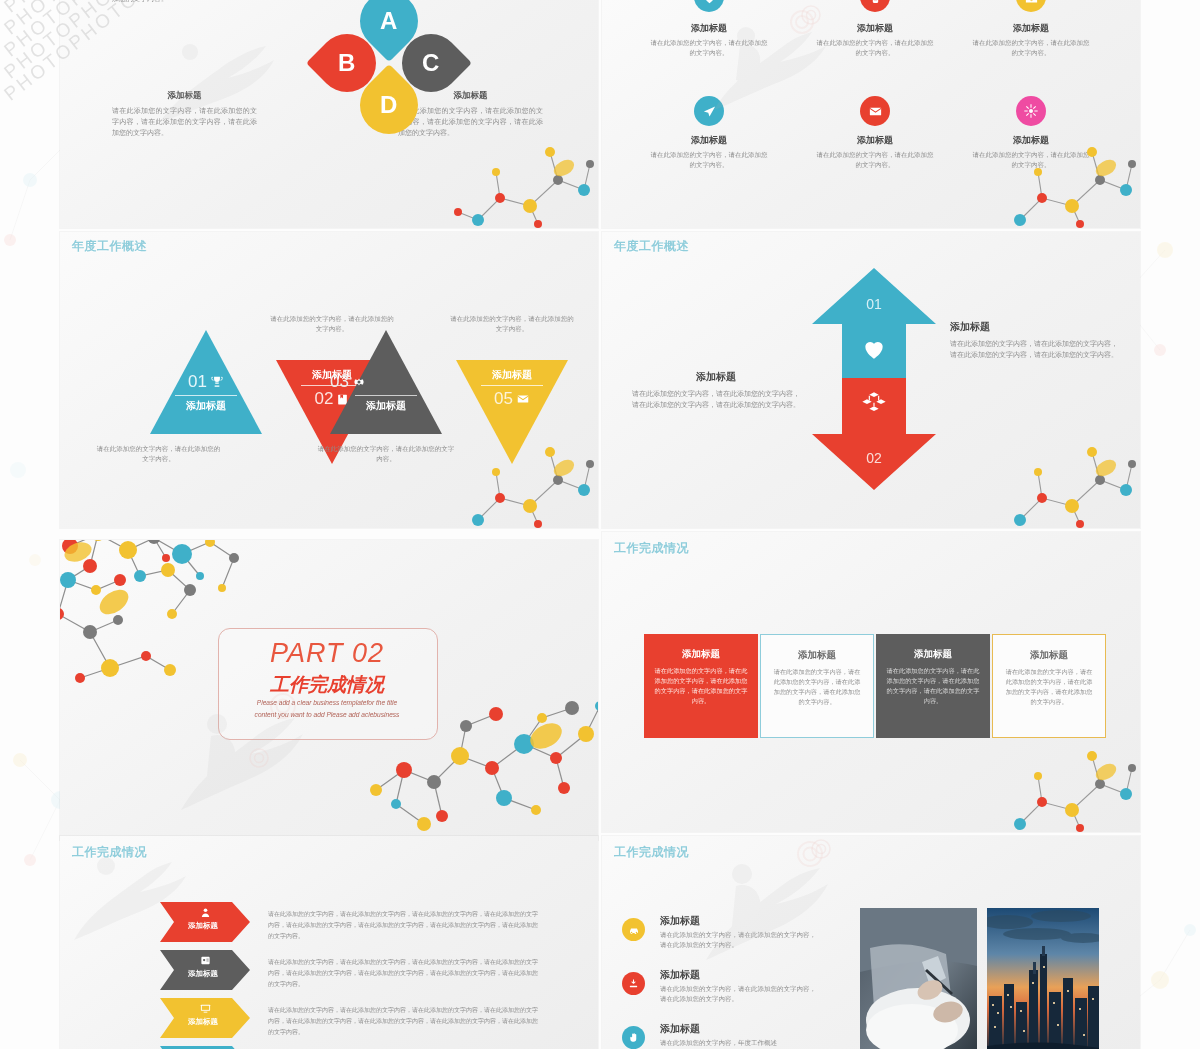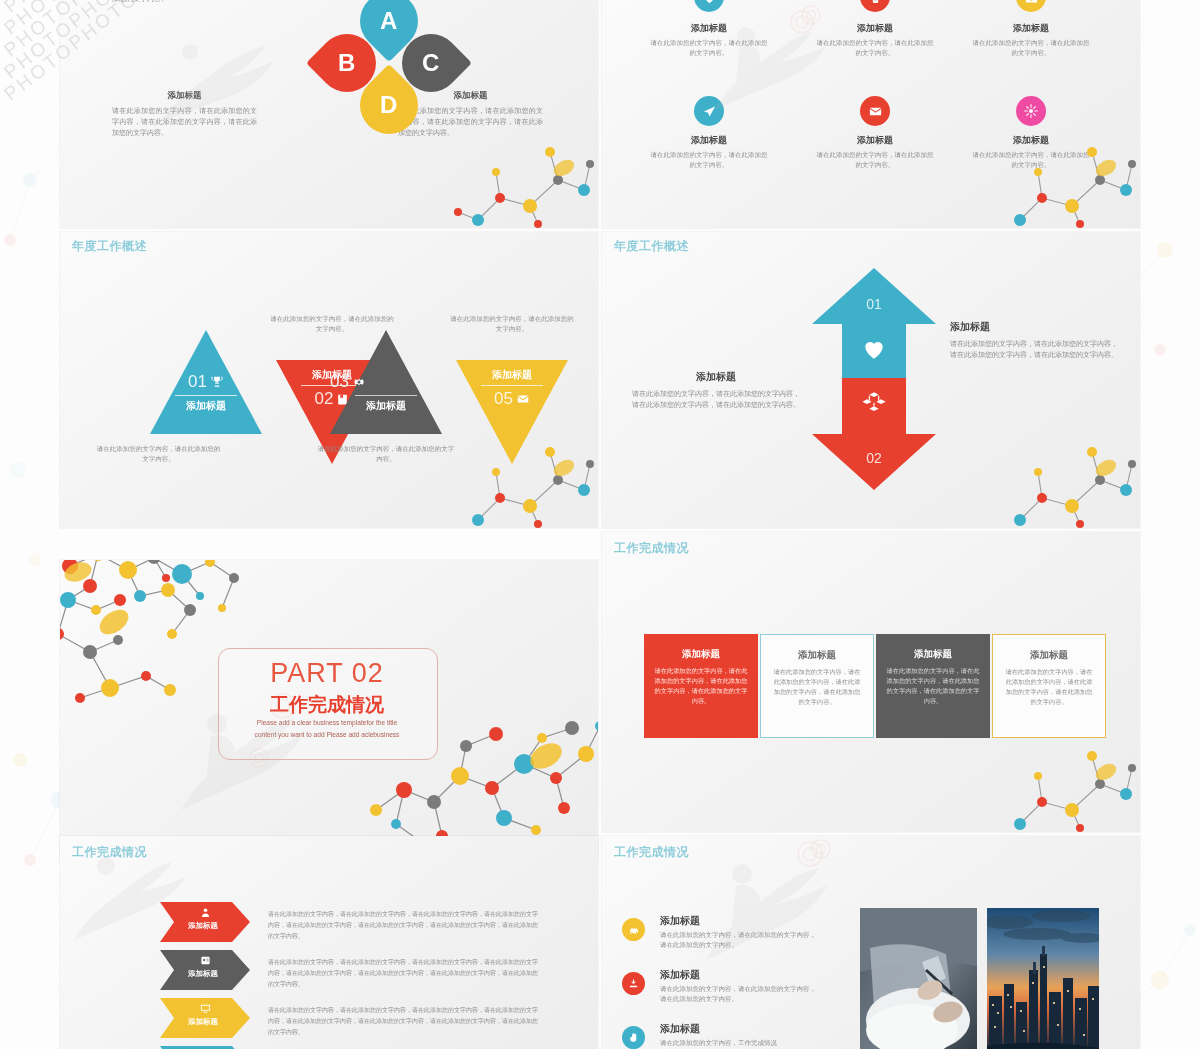--- a/index.html
+++ b/index.html
@@ -330,21 +330,21 @@
         <circle cx="120" cy="52" r="5" fill="#7b7b7b"></circle>
     <circle cx="146" cy="62" r="6" fill="#3fb0c9"></circle>
         <circle cx="58" cy="44" r="4" fill="#f2c230"></circle>
     <circle cx="100" cy="96" r="4" fill="#e8402f"></circle>
         <circle cx="112" cy="24" r="5" fill="#f2c230"></circle>
     <circle cx="152" cy="36" r="4" fill="#7b7b7b"></circle>
     <ellipse cx="126" cy="40" rx="11" ry="7" fill="#f2c230" opacity=".75" transform="rotate(-30 126 40)"></ellipse>
   </svg>
 </div>
 
-<div class="slide" style="left:0;top:560px;width:538px;height:300px;">
+<div class="slide" style="left:0;top:540px;width:538px;height:300px;font-style:italic;">
 
   <svg style="position:absolute;left:-10px;top:-12px;width:260px;height:190px;">
     <g stroke="#8f8f8f" stroke-width="1.2" fill="none">
       <path d="M20 18 L48 6 L78 22 L104 10 L132 26 L160 14"></path>
       <path d="M48 6 L40 38 L18 52 L8 86 L40 104 L60 140 L30 150"></path>
       <path d="M78 22 L90 48 L118 42 L140 62 L122 86"></path>
       <path d="M104 10 L116 30"></path>
           <path d="M132 26 L150 48"></path>
       <path d="M18 52 L46 62 L70 52"></path>
           <path d="M40 104 L68 92"></path>
@@ -527,21 +527,21 @@
   </div>
   <div class="cn" style="position:absolute;left:58px;top:132px;font-size:10px;font-weight:bold;color:#4a4a4a;">添加标题</div>
   <div class="body-txt cn blur" style="position:absolute;left:58px;top:148px;width:160px;font-size:6.5px;">请在此添加您的文字内容，请在此添加您的文字内容，请在此添加您的文字内容。</div>
 
   <div class="circ-ico" style="left:20px;top:190px;width:23px;height:23px;background:#3fb0c9;">
     <svg width="11" height="11" viewBox="0 0 24 24" fill="#fff">
           <path d="M9 11V5a1.5 1.5 0 013 0v6V4a1.5 1.5 0 013 0v7V6a1.5 1.5 0 013 0v9a6 6 0 01-6 6h-2a5 5 0 01-5-5v-4a1.5 1.5 0 013 0z"></path>
         </svg>
   </div>
   <div class="cn" style="position:absolute;left:58px;top:186px;font-size:10px;font-weight:bold;color:#4a4a4a;">添加标题</div>
-  <div class="body-txt cn blur" style="position:absolute;left:58px;top:202px;width:160px;font-size:6.5px;">请在此添加您的文字内容，工作完成情况</div>
+  <div class="body-txt cn blur" style="position:absolute;left:58px;top:202px;width:160px;font-size:6.5px;">请在此添加您的文字内容，年度工作概述</div>
 
   <div style="position:absolute;left:258px;top:72px;width:117px;height:144px;overflow:hidden;background:#3a4651;">
     <svg width="117" height="144" viewBox="0 0 117 144">
       <defs>
         <linearGradient id="pg1" x1="0" y1="0" x2="1" y2="1">
           <stop offset="0%" stop-color="#4a5560"></stop>
               <stop offset="55%" stop-color="#6e7a85"></stop>
               <stop offset="100%" stop-color="#2f3941"></stop>
         </linearGradient>
       </defs>

